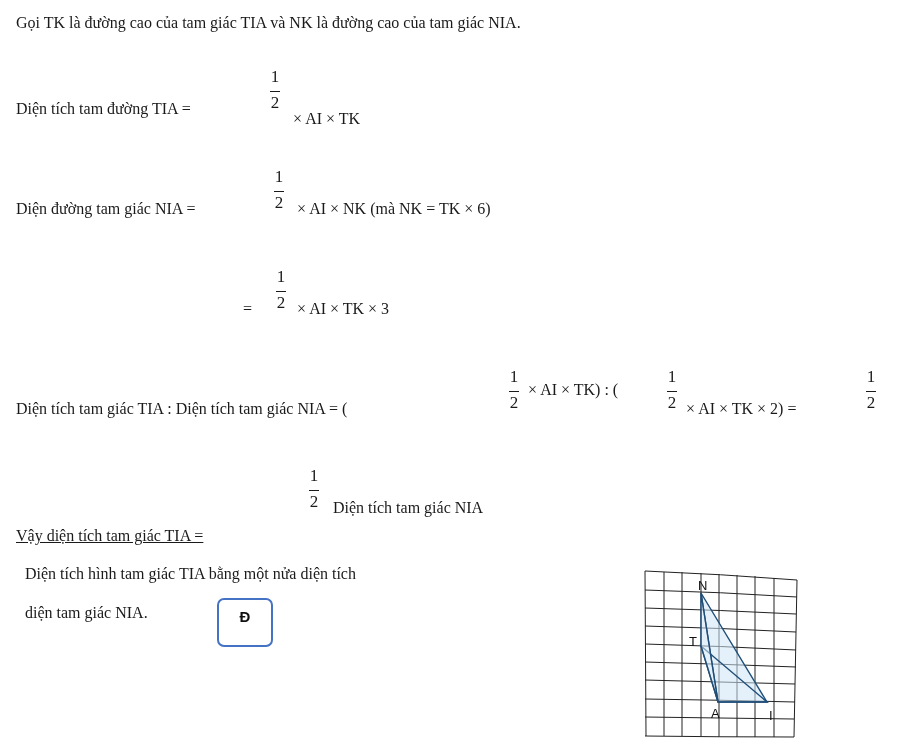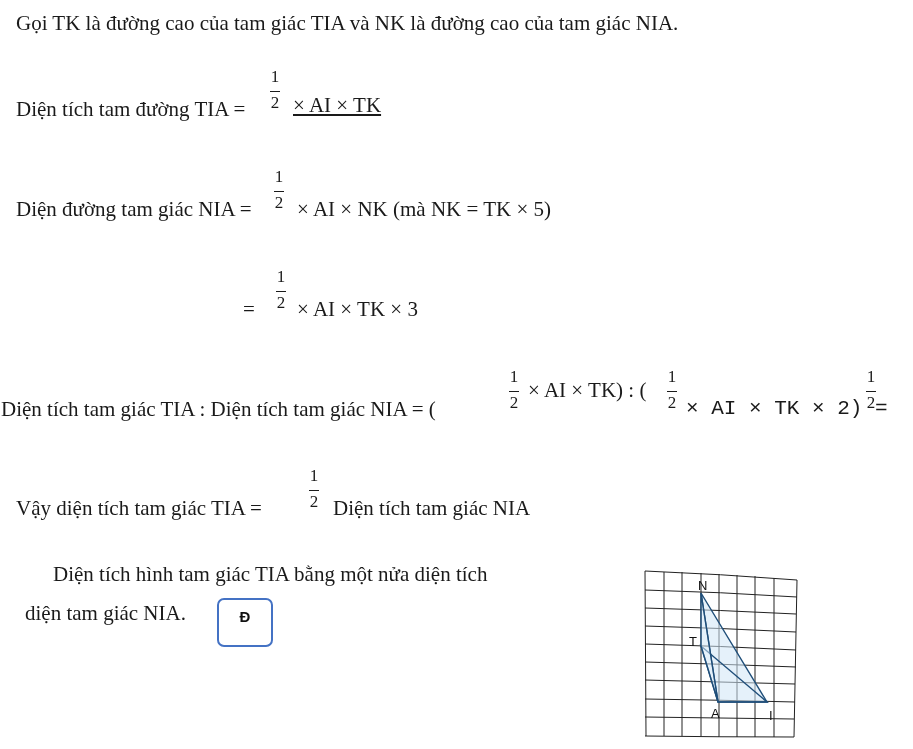--- a/index.html
+++ b/index.html
@@ -1,18 +1,18 @@
 <!DOCTYPE html>
 <html><head>
 <meta charset="utf-8">
 <style>
   html, body { margin:0; padding:0; background:#ffffff; }
   body { width:913px; height:749px; position:relative; overflow:hidden;
          font-family:"Liberation Serif", "DejaVu Serif", serif; color:#1a1a1a; }
-  .line { position:absolute; font-size:21px; line-height:24px; white-space:nowrap; }
+  .line { position:absolute; font-size:16px; line-height:24px; white-space:nowrap; }
   .frac { position:absolute; font-size:17px; width:16px; text-align:center; line-height:18px; }
   .frac .num { position:absolute; left:0; width:16px; top:0; }
   .frac .bar { position:absolute; left:3px; width:10px; top:23px; height:1px; background:#1a1a1a; }
   .frac .den { position:absolute; left:0; width:16px; top:26px; }
   .answer-box { position:absolute; left:217px; top:598px; width:52px; height:45px;
                 border:2px solid #4472C4; border-radius:7px; box-sizing:content-box;
                 font-family:"Liberation Sans", "DejaVu Sans", sans-serif; font-size:15px;
                 font-weight:bold; text-align:center; color:#111; }
   .answer-box span { display:block; margin-top:8px; }
   .figure { position:absolute; left:640px; top:566px; width:165px; height:178px; }
@@ -21,66 +21,66 @@
 <body>
 
 <div class="line" style="left:16px; top:11px;">Gọi TK là đường cao của tam giác TIA và NK là đường cao của tam giác NIA.</div>
 
 <div class="line" style="left:16px; top:97px;">Diện tích tam đường TIA =</div>
 <div class="frac" style="left:267px; top:68px; height:48px;">
   <span class="num">1</span>
   <span class="bar"></span>
   <span class="den">2</span>
 </div>
-<div class="line" style="left:293px; top:93px;text-decoration:underline;">× AI × TK</div>
+<div class="line" style="left:293px; top:107px;">× AI × TK</div>
 
 <div class="line" style="left:16px; top:197px;">Diện đường tam giác NIA =</div>
 <div class="frac" style="left:271px; top:168px; height:48px;">
   <span class="num">1</span>
   <span class="bar"></span>
   <span class="den">2</span>
 </div>
-<div class="line" style="left:297px; top:197px;">× AI × NK (mà NK = TK × 5)</div>
+<div class="line" style="left:297px; top:197px;">× AI × NK (mà NK = TK × 6)</div>
 
 <div class="line" style="left:243px; top:297px;">=</div>
 <div class="frac" style="left:273px; top:268px; height:48px;">
   <span class="num">1</span>
   <span class="bar"></span>
   <span class="den">2</span>
 </div>
 <div class="line" style="left:297px; top:297px;">× AI × TK × 3</div>
 
-<div class="line" style="left:1px; top:397px;">Diện tích tam giác TIA : Diện tích tam giác NIA = (</div>
+<div class="line" style="left:16px; top:397px;">Diện tích tam giác TIA : Diện tích tam giác NIA = (</div>
 <div class="frac" style="left:506px; top:368px; height:48px;">
   <span class="num">1</span>
   <span class="bar"></span>
   <span class="den">2</span>
 </div>
 <div class="line" style="left:528px; top:378px;">× AI × TK) : (</div>
 <div class="frac" style="left:664px; top:368px; height:48px;">
   <span class="num">1</span>
   <span class="bar"></span>
   <span class="den">2</span>
 </div>
-<div class="line" style="left:686px; top:397px;font-family:Liberation Mono, monospace;">× AI × TK × 2) =</div>
+<div class="line" style="left:686px; top:397px;">× AI × TK × 2) =</div>
 <div class="frac" style="left:863px; top:368px; height:48px;">
   <span class="num">1</span>
   <span class="bar"></span>
   <span class="den">2</span>
 </div>
 
-<div class="line" style="left:16px; top:496px;">Vậy diện tích tam giác TIA =</div>
+<div class="line" style="left:16px; top:524px;text-decoration:underline;">Vậy diện tích tam giác TIA =</div>
 <div class="frac" style="left:306px; top:467px; height:48px;">
   <span class="num">1</span>
   <span class="bar"></span>
   <span class="den">2</span>
 </div>
 <div class="line" style="left:333px; top:496px;">Diện tích tam giác NIA</div>
 
-<div class="line" style="left:25px; top:562px;margin-left:28px;">Diện tích hình tam giác TIA bằng một nửa diện tích</div>
+<div class="line" style="left:25px; top:562px;">Diện tích hình tam giác TIA bằng một nửa diện tích</div>
 <div class="line" style="left:25px; top:601px;">diện tam giác NIA.</div>
 <div class="answer-box">
   <span>Đ</span>
 </div>
 
 <div class="figure">
   <svg width="165" height="178" viewBox="0 0 165 178" xmlns="http://www.w3.org/2000/svg">
 
     <g stroke="#222" stroke-width="1" fill="none">
       <path d="M5 5 Q 80 8 157 14"></path>

